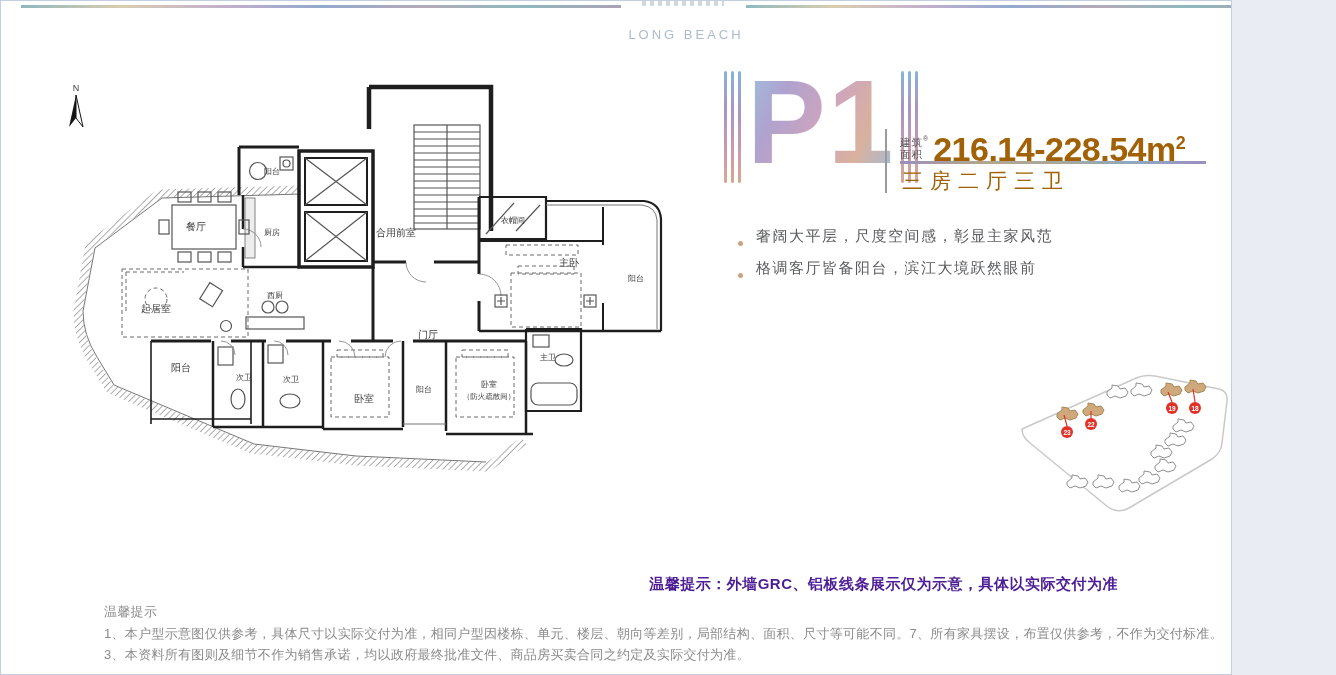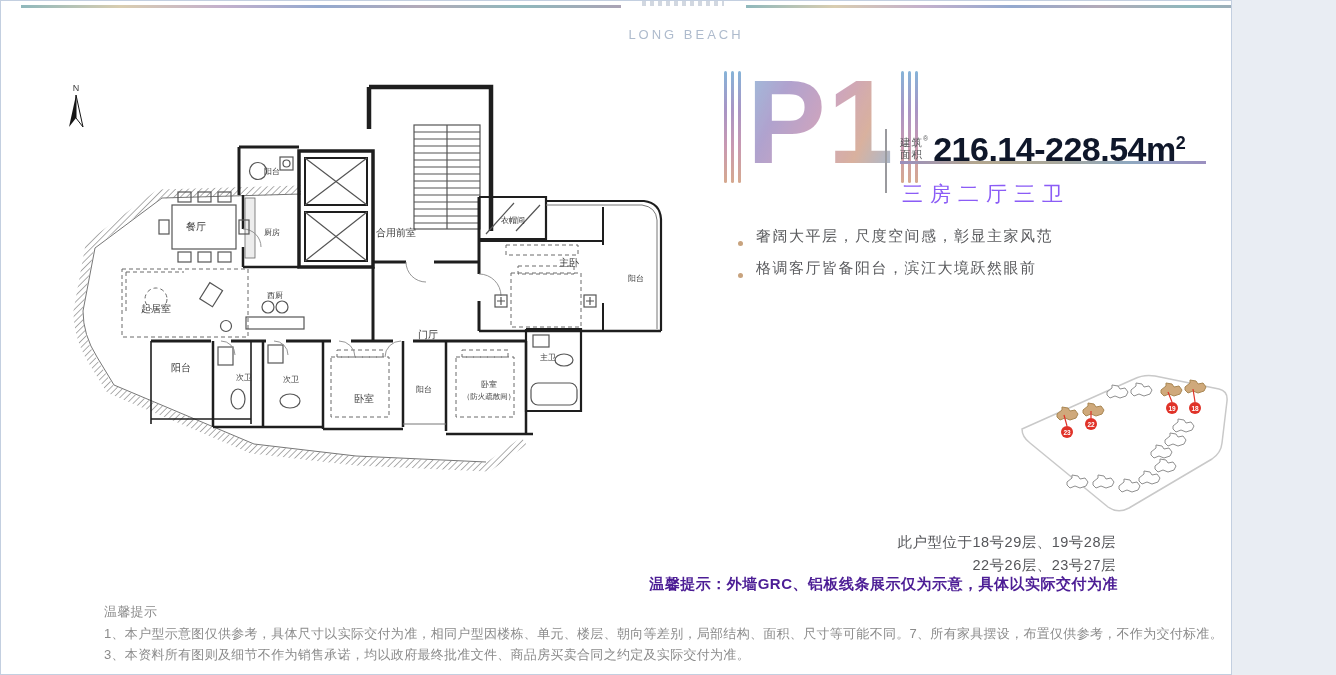--- a/index.html
+++ b/index.html
@@ -19,25 +19,25 @@
   .bars{display:flex;gap:4px;margin-top:10px;}
   .bars i{display:block;width:3px;height:112px;border-radius:2px;
           background:linear-gradient(180deg,#86b4d8,#a795c6,#c898b2,#d6a98f);}
   .p1-text{font-size:118px;line-height:0.95;font-weight:600;margin:0 6px;letter-spacing:2px;
            background:linear-gradient(115deg,#8db6d8,#a392c6,#c495b4,#d3a48e,#8fb0d2);
            -webkit-background-clip:text;background-clip:text;color:transparent;opacity:.85;}
   .vdiv{position:absolute;left:884px;top:128px;width:1.5px;height:64px;background:#9a9a9e;}
   .area-row{position:absolute;left:899px;top:124px;display:flex;align-items:flex-start;}
   .area-cn{font-size:10.5px;line-height:12px;color:#58595b;margin-top:8px;letter-spacing:1px;}
   .area-cn sup{font-size:7px;}
-  .area-num{font-size:34px;font-weight:600;color:#0f172a;letter-spacing:-0.5px;margin-left:4px;line-height:36px;}
+  .area-num{font-size:34px;font-weight:600;color:#a16207;letter-spacing:-0.5px;margin-left:4px;line-height:36px;}
   .area-num sup{font-size:18px;}
   .grad-underline{position:absolute;left:899px;top:160px;width:306px;height:3px;
          background:linear-gradient(90deg,#9a8ebe,#b3a68e,#a9a79a,#8fa8c0,#9b8fc0);}
-  .layout-text{position:absolute;left:901px;top:166px;font-size:21px;letter-spacing:7px;color:#8b5cf6;margin-top:13px;}
+  .layout-text{position:absolute;left:901px;top:166px;font-size:21px;letter-spacing:7px;color:#a16207;}
   
   .features{position:absolute;left:737px;top:228px;}
   .feature{display:flex;align-items:flex-end;margin-bottom:15px;height:17px;}
   .dot{width:5px;height:5px;border-radius:50%;background:#c8a37e;margin-right:13px;flex:0 0 auto;}
   .feature span{font-size:15px;letter-spacing:1.5px;color:#5a5b5e;}
   
   .floors-note{position:absolute;right:115px;top:530px;text-align:right;
                font-size:14.5px;color:#55565a;line-height:22.5px;letter-spacing:0.5px;}
   .delivery-note{position:absolute;right:113px;top:574px;font-size:15px;font-weight:bold;
                  color:#4c1d95;letter-spacing:0.5px;}
@@ -295,24 +295,20 @@
       <text x="53" y="71.5" text-anchor="middle" font-size="6.5" font-weight="bold" fill="#fff">23</text>
       <circle cx="77" cy="61" r="6" fill="#e03228"></circle>
       <text x="77" y="63.5" text-anchor="middle" font-size="6.5" font-weight="bold" fill="#fff">22</text>
       <circle cx="158" cy="45" r="6" fill="#e03228"></circle>
       <text x="158" y="47.5" text-anchor="middle" font-size="6.5" font-weight="bold" fill="#fff">19</text>
       <circle cx="181" cy="45" r="6" fill="#e03228"></circle>
       <text x="181" y="47.5" text-anchor="middle" font-size="6.5" font-weight="bold" fill="#fff">18</text>
     </g>
   </svg>
 
-  <div class="floors-note">
-    <div>此户型位于18号29层、19号28层</div>
-    <div>22号26层、23号27层</div>
-  </div>
   <div class="delivery-note">温馨提示：外墙GRC、铝板线条展示仅为示意，具体以实际交付为准</div>
 
   <div class="disclaimer">
     <div>温馨提示</div>
     <div>1、本户型示意图仅供参考，具体尺寸以实际交付为准，相同户型因楼栋、单元、楼层、朝向等差别，局部结构、面积、尺寸等可能不同。7、所有家具摆设，布置仅供参考，不作为交付标准。</div>
     <div>3、本资料所有图则及细节不作为销售承诺，均以政府最终批准文件、商品房买卖合同之约定及实际交付为准。</div>
   </div>
 
 </div>
 

